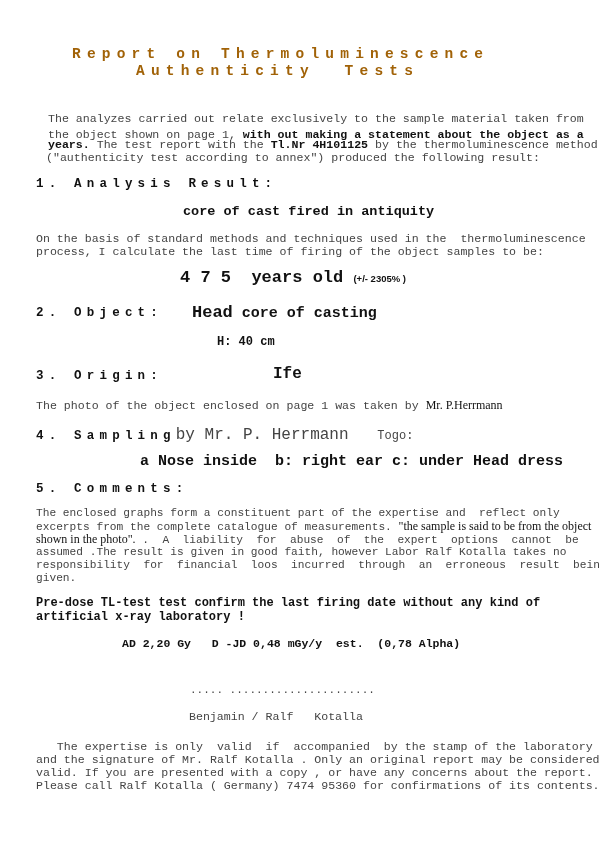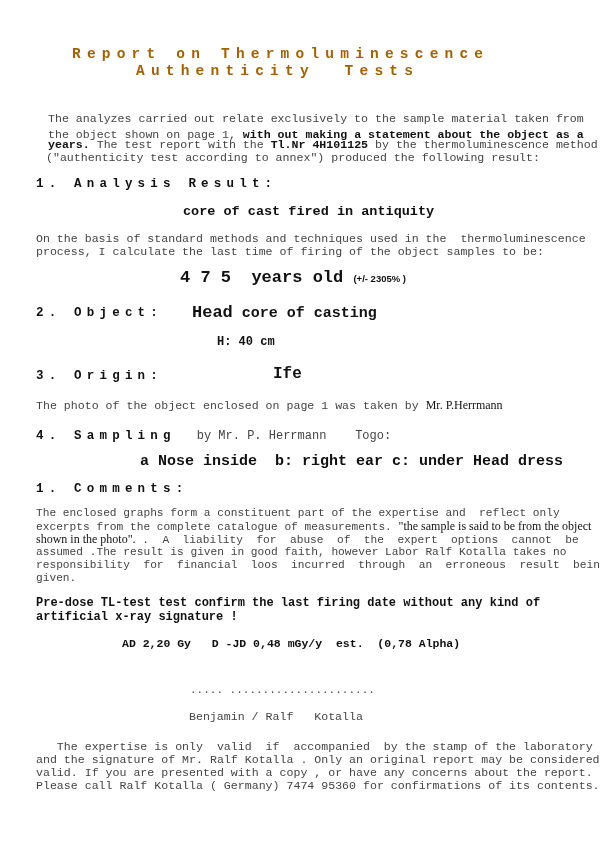--- a/index.html
+++ b/index.html
@@ -31,33 +31,33 @@
 <div class="abs mono bold" style="left:180px; top:268px; font-size:17px;"><span>4 7 5</span>  <span>years old</span> <span style="font-family:'Liberation Sans',sans-serif; font-size:9.5px;">(+/- 2305% )</span></div>
 
 <div class="abs heading" style="left:36px; top:306px;">2. Object:</div>
 <div class="abs mono bold" style="left:192px; top:303px; font-size:15px;"><span style="font-size:17px;">Head</span> <span>core of casting</span></div>
 <div class="abs mono bold" style="left:217px; top:335px; font-size:12px;">H: 40 cm</div>
 
 <div class="abs heading" style="left:36px; top:369px;">3. Origin:</div>
 <div class="abs mono bold" style="left:273px; top:365px; font-size:16px;">Ife</div>
 <div class="abs body" style="left:36px; top:399px;"><span>The photo of the object enclosed on page 1 was taken by </span><span class="serif dark" style="font-size:12px;">Mr. P.Herrmann</span></div>
 
-<div class="abs" style="left:36px; top:426px;"><span class="heading">4. Sampling</span><span class="body" style="font-size:12px;margin-left:21px;">by Mr. P. Herrmann</span><span class="body" style="font-size:12px;">    </span><span class="body" style="font-size:12px;">Togo:</span></div>
+<div class="abs" style="left:36px; top:426px;"><span class="heading">4. Sampling</span><span class="body" style="font-size:16px;">by Mr. P. Herrmann</span><span class="body" style="font-size:12px;">    </span><span class="body" style="font-size:12px;">Togo:</span></div>
 <div class="abs mono bold" style="left:140px; top:453px; font-size:15px;">a Nose inside  b: right ear c: under Head dress</div>
 
-<div class="abs heading" style="left:36px; top:482px;">1. Comments:</div>
+<div class="abs heading" style="left:36px; top:482px;">5. Comments:</div>
 <div class="abs body" style="left:36px; top:507px; font-size:11.2px;">The enclosed graphs form a constituent part of the expertise and  reflect only</div>
 <div class="abs body" style="left:36px; top:520px; font-size:11.2px;"><span>excerpts from the complete catalogue of measurements. </span><span class="serif dark" style="font-size:12px;">"the sample is said to be from the object</span></div>
 <div class="abs body" style="left:36px; top:533px; font-size:11.2px;"><span class="serif dark" style="font-size:12px;">shown in the photo".</span><span> .  A  liability  for  abuse  of  the  expert  options  cannot  be</span></div>
 <div class="abs body" style="left:36px; top:546px; font-size:11.2px;">assumed .The result is given in good faith, however Labor Ralf Kotalla takes no</div>
 <div class="abs body" style="left:36px; top:559px; font-size:11.2px;">responsibility  for  financial  loos  incurred  through  an  erroneous  result  being</div>
 <div class="abs body" style="left:36px; top:572px; font-size:11.2px;">given.</div>
 
 <div class="abs mono bold" style="left:36px; top:596px; font-size:12px;text-align:center;">Pre-dose TL-test test confirm the last firing date without any kind of</div>
-<div class="abs mono bold" style="left:36px; top:610px; font-size:12px;">artificial x-ray signature !</div>
+<div class="abs mono bold" style="left:36px; top:610px; font-size:12px;">artificial x-ray laboratory !</div>
 <div class="abs mono bold" style="left:122px; top:637px; font-size:11.5px;">AD 2,20 Gy   D -JD 0,48 mGy/y  est.  (0,78 Alpha)</div>
 
 <div class="abs body" style="left:190px; top:684px; font-size:11px;">..... ......................</div>
 <div class="abs body" style="left:189px; top:710px;">Benjamin / Ralf   Kotalla</div>
 
 <div class="abs body" style="left:36px; top:740px;">   The expertise is only  valid  if  accompanied  by the stamp of the laboratory</div>
 <div class="abs body" style="left:36px; top:753px;">and the signature of Mr. Ralf Kotalla . Only an original report may be considered</div>
 <div class="abs body" style="left:36px; top:766px;">valid. If you are presented with a copy , or have any concerns about the report.</div>
 <div class="abs body" style="left:36px; top:779px;">Please call Ralf Kotalla ( Germany) 7474 95360 for confirmations of its contents.</div>
 

